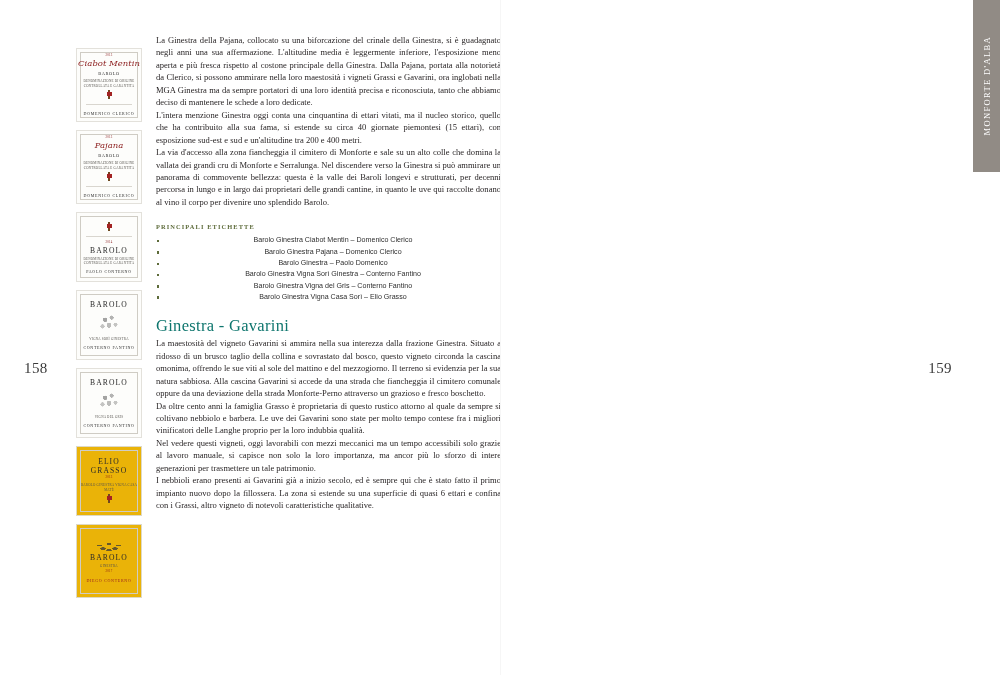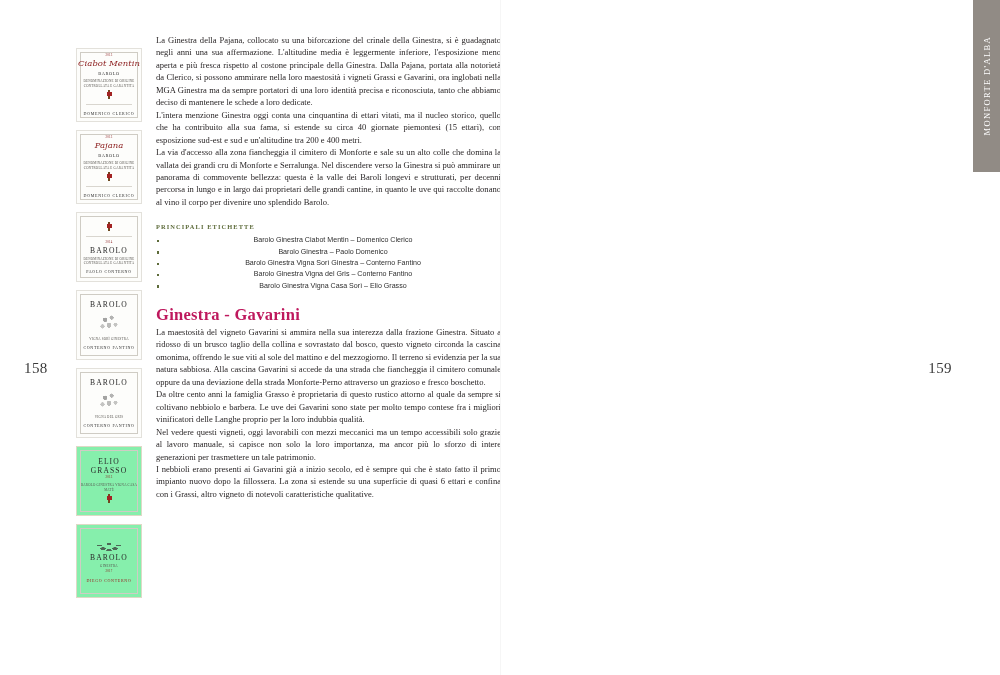--- a/index.html
+++ b/index.html
@@ -198,21 +198,21 @@
       radial-gradient(circle at 50% 65%, rgba(90,90,90,.40) 0 12%, transparent 13%),
       radial-gradient(circle at 25% 70%, rgba(90,90,90,.35) 0 8%, transparent 9%),
       radial-gradient(circle at 75% 62%, rgba(90,90,90,.35) 0 8%, transparent 9%);
   }
   .wl-inner-frame {
     position: absolute;
     inset: 3px;
     border: 1px solid #cfccc4;
     pointer-events: none;
   }
-  .wl-cream { background: #86efac; border-color: #ded9c6; }
+  .wl-cream { background: #eab308; border-color: #ded9c6; }
 
   
   .col {
     position: absolute;
     width: 345px;
     font-family: "Liberation Serif", serif;
   }
   .col-left  { left: 156px; top: 34px; }
 
   p.body {
@@ -222,22 +222,22 @@
     text-align: justify;
     text-justify: inter-word;
     color: #231f20;
     hyphens: auto;
   }
   p.body + p.body { margin-top: 0; }
 
   .section-head {
     font-family: "Liberation Serif", serif;
     font-size: 16.5px;
-    font-weight: 700;
-    color: #be185d;
+    font-weight: 400;
+    color: #0f766e;
     letter-spacing: 0.3px;
     margin: 14px 0 2px 0;
     line-height: 1.1;
   }
 
   .etichette-title {
     font-family: "Liberation Serif", serif;
     font-size: 6.4px;
     font-weight: 700;
     letter-spacing: 1.1px;
@@ -348,20 +348,21 @@
     </div>
 
     <div class="col col-left">
       <p class="body">La Ginestra della Pajana, collocato su una biforcazione del crinale della Ginestra, si è guadagnato negli anni una sua affermazione. L'altitudine media è leggermente inferiore, l'esposizione meno aperta e più fresca rispetto al costone principale della Ginestra. Dalla Pajana, portata alla notorietà da Clerico, si possono ammirare nella loro maestosità i vigneti Grassi e Gavarini, ora inglobati nella MGA Ginestra ma da sempre portatori di una loro identità precisa e riconosciuta, tanto che abbiamo deciso di mantenere le schede a loro dedicate.</p>
       <p class="body">L'intera menzione Ginestra oggi conta una cinquantina di ettari vitati, ma il nucleo storico, quello che ha contribuito alla sua fama, si estende su circa 40 giornate piemontesi (15 ettari), con esposizione sud-est e sud e un'altitudine tra 200 e 400 metri.</p>
       <p class="body">La via d'accesso alla zona fiancheggia il cimitero di Monforte e sale su un alto colle che domina la vallata dei grandi cru di Monforte e Serralunga. Nel discendere verso la Ginestra si può ammirare un panorama di commovente bellezza: questa è la valle dei Baroli longevi e strutturati, per decenni percorsa in lungo e in largo dai proprietari delle grandi cantine, in quanto le uve qui raccolte donano al vino il corpo per divenire uno splendido Barolo.</p>
 
       <div class="etichette-title">PRINCIPALI ETICHETTE</div>
       <ul class="etichette">
         <li>Barolo Ginestra Ciabot Mentin – Domenico Clerico</li>
+        <li>Barolo Ginestra Pajana – Domenico Clerico</li>
         <li>Barolo Ginestra – Paolo Domenico</li>
         <li>Barolo Ginestra Vigna Sorì Ginestra – Conterno Fantino</li>
         <li>Barolo Ginestra Vigna del Gris – Conterno Fantino</li>
         <li>Barolo Ginestra Vigna Casa Sorì – Elio Grasso</li>
       </ul>
 
       <h2 class="section-head">Ginestra - Gavarini</h2>
       <p class="body">La maestosità del vigneto Gavarini si ammira nella sua interezza dalla frazione Ginestra. Situato a ridosso di un brusco taglio della collina e sovrastato dal bosco, questo vigneto circonda la cascina omonima, offrendo le sue viti al sole del mattino e del mezzogiorno. Il terreno si evidenzia per la sua natura sabbiosa. Alla cascina Gavarini si accede da una strada che fiancheggia il cimitero comunale oppure da una deviazione della strada Monforte-Perno attraverso un grazioso e fresco boschetto.</p>
       <p class="body">Da oltre cento anni la famiglia Grasso è proprietaria di questo rustico attorno al quale da sempre si coltivano nebbiolo e barbera. Le uve dei Gavarini sono state per molto tempo contese fra i migliori vinificatori delle Langhe proprio per la loro indubbia qualità.</p>
       <p class="body">Nel vedere questi vigneti, oggi lavorabili con mezzi meccanici ma un tempo accessibili solo grazie al lavoro manuale, si capisce non solo la loro importanza, ma ancor più lo sforzo di intere generazioni per trasmettere un tale patrimonio.</p>

